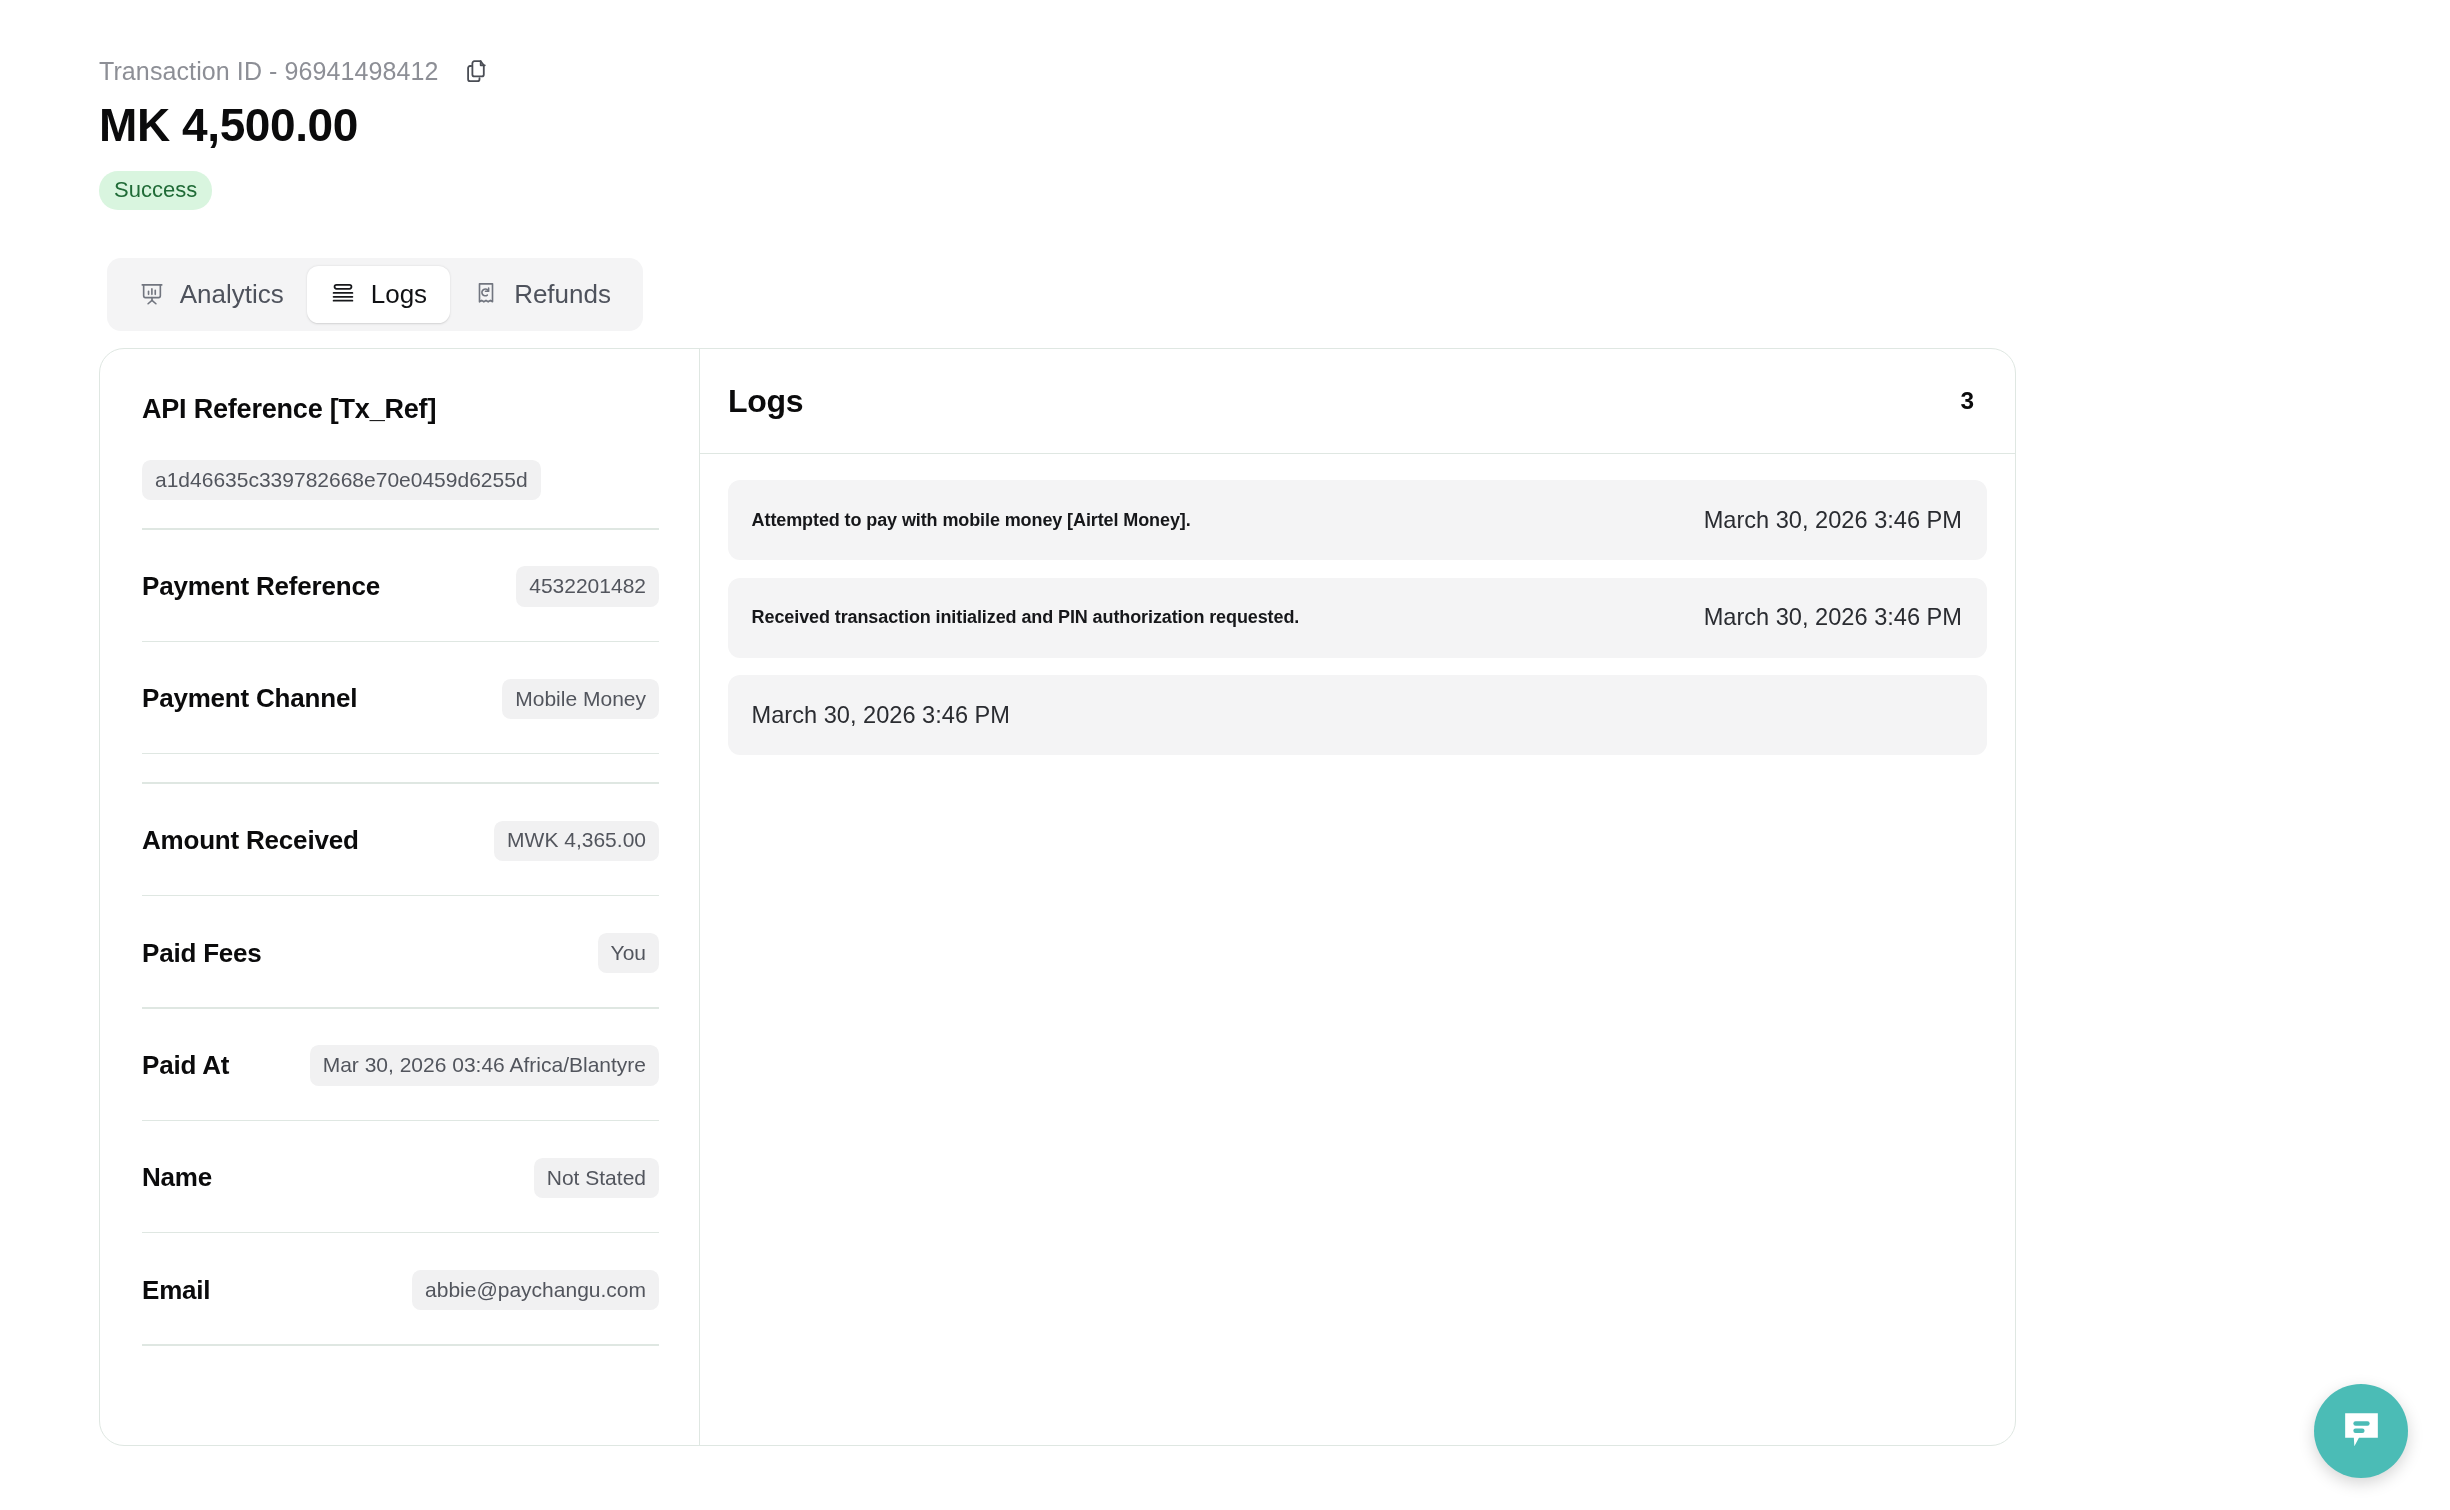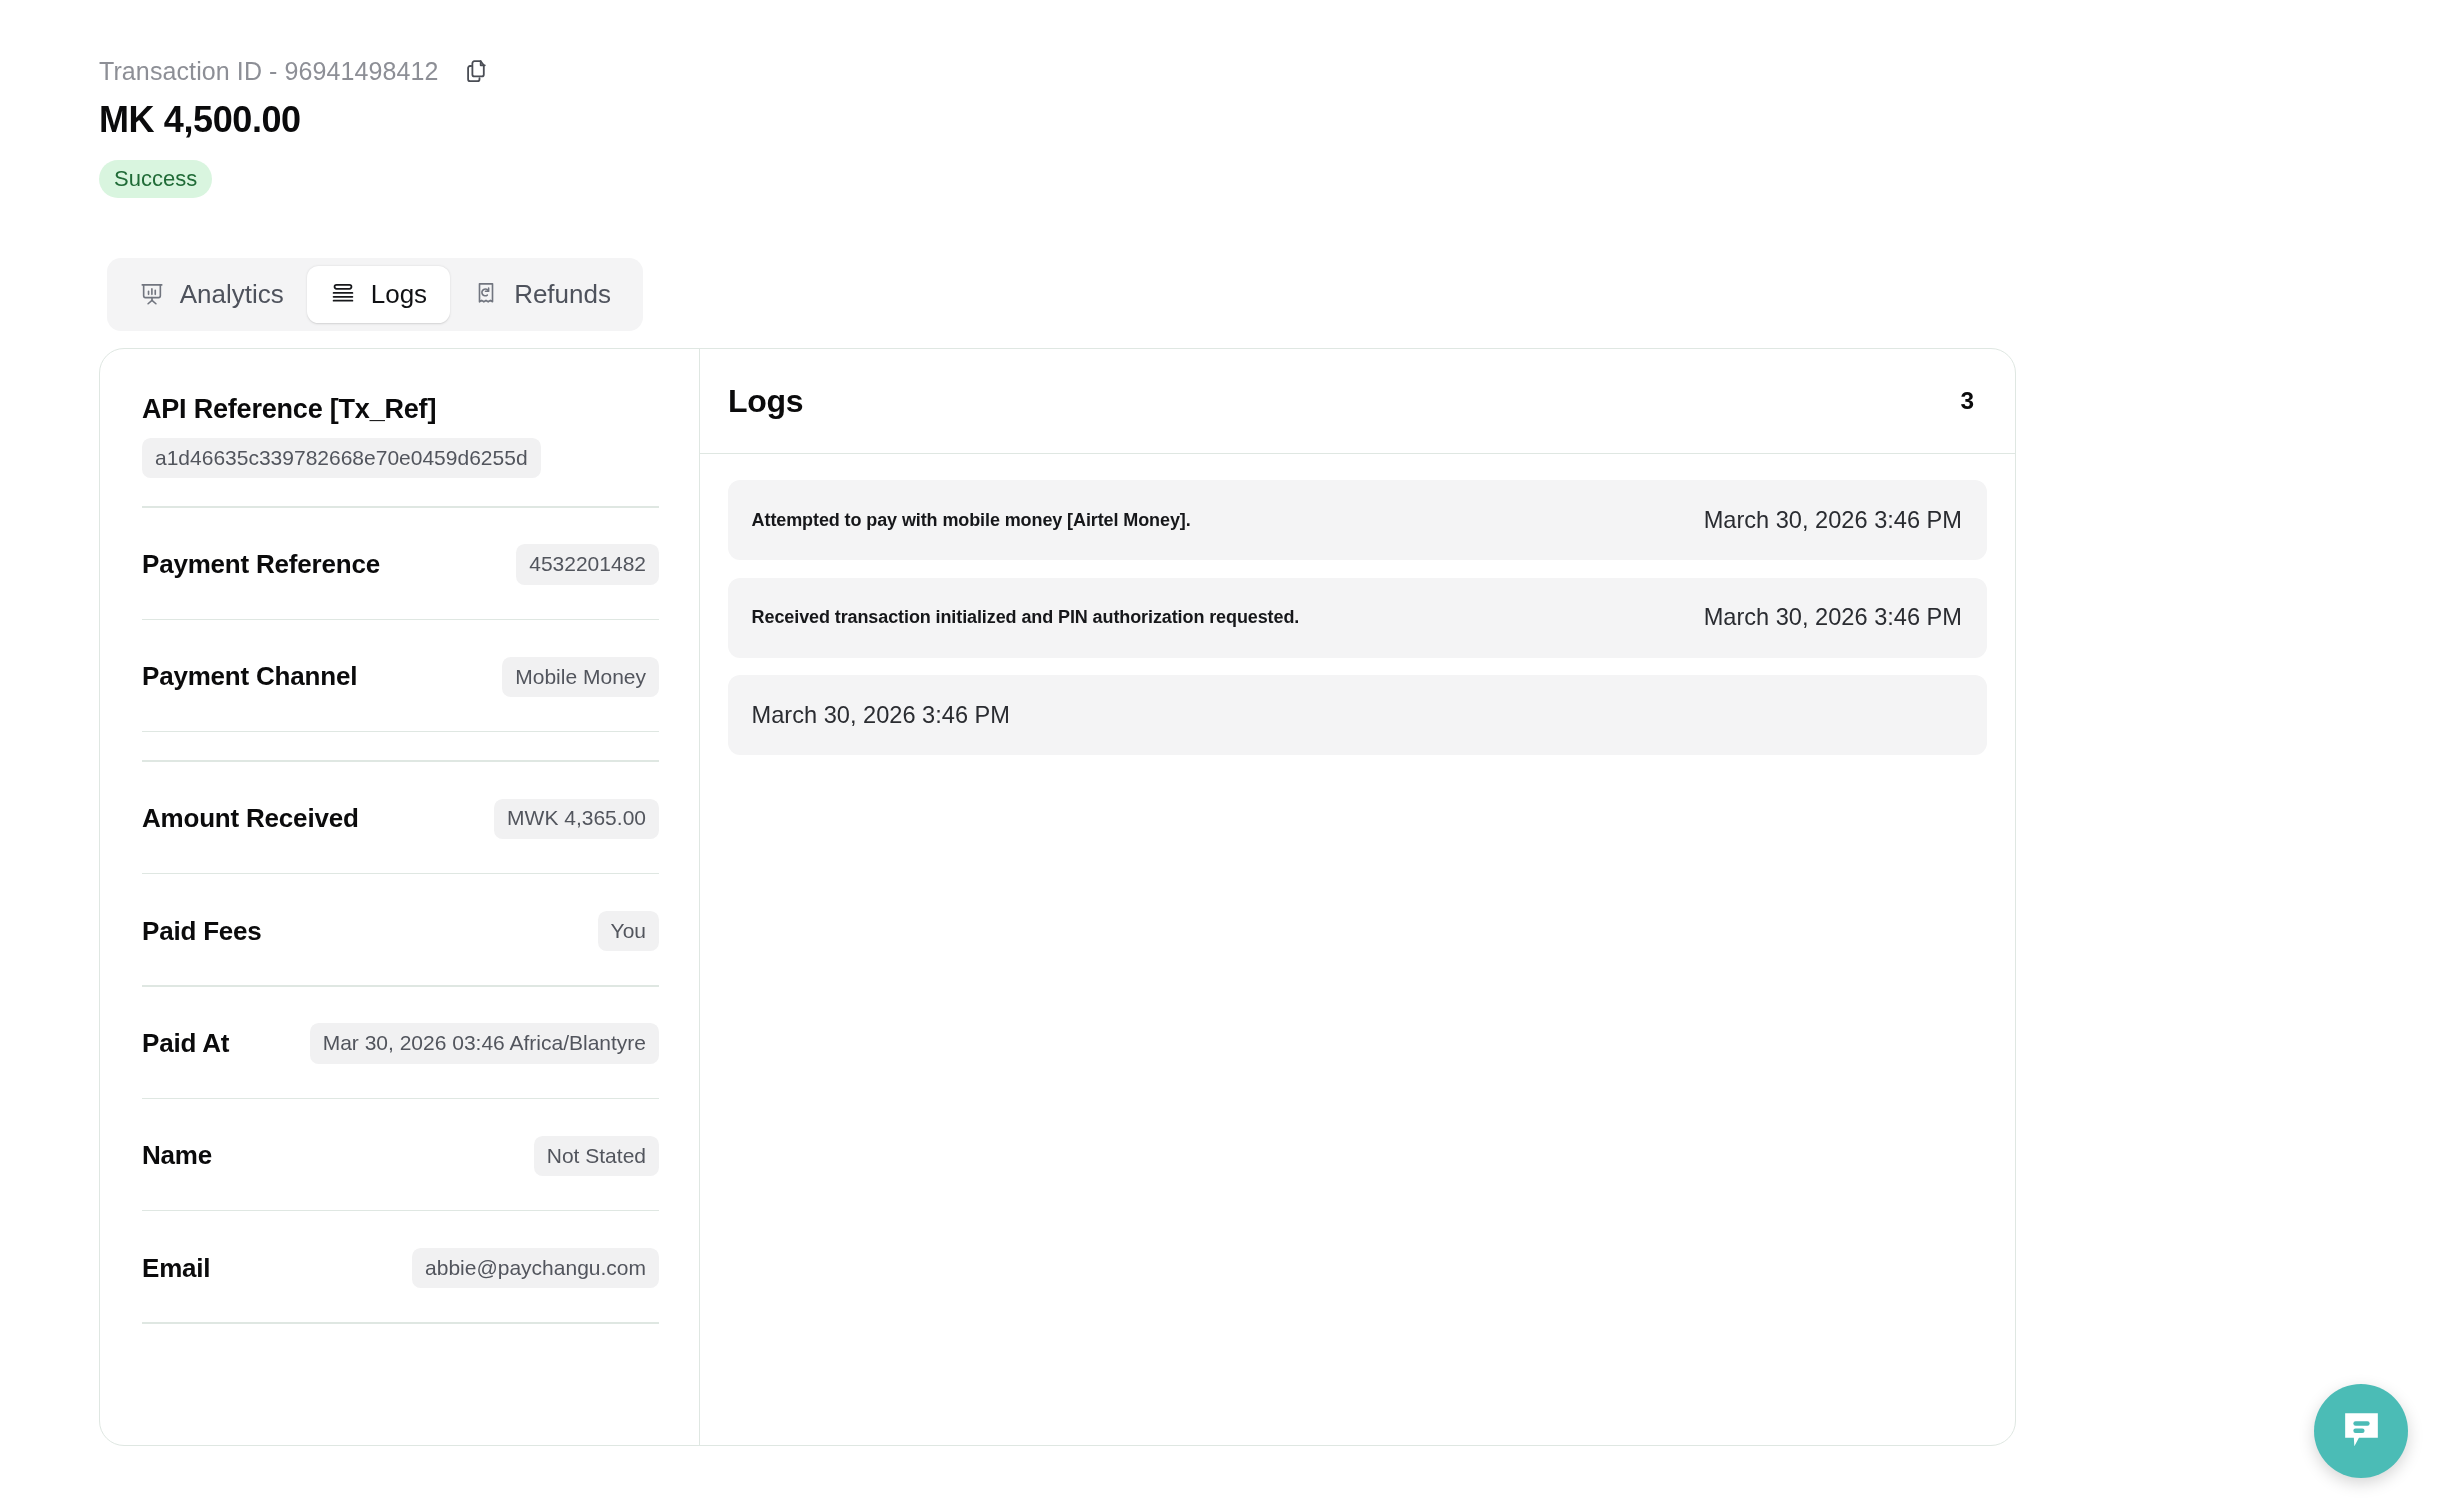--- a/index.html
+++ b/index.html
@@ -43,21 +43,21 @@
     height: 30px;
     display: inline-flex;
     align-items: center;
     justify-content: center;
     cursor: pointer;
     background: none;
     border: none;
   }
   .amount {
     margin-top: 10.5px;
-    font-size: 36px;
+    font-size: 46px;
     font-weight: bold;
     color: #0b0b0c;
     letter-spacing: -0.4px;
     line-height: 1.12;
   }
   .badge-success {
     display: inline-block;
     margin-top: 20px;
     background: #d9f5df;
     color: #206b37;
@@ -124,21 +124,21 @@
   .detail-inner {
     padding: 45px 40px 0 42px;
   }
   .api-title {
     font-size: 27px;
     font-weight: bold;
     color: #0b0b0c;
     letter-spacing: -0.2px;
   }
   .api-pill-row {
-    margin-top: 13px;
+    margin-top: 35px;
     display: flex;
   }
   .pill {
     background: #f1f1f2;
     color: #52555d;
     font-size: 21px;
     border-radius: 8.7px;
     padding: 8.7px 13px 10.5px 13px;
     line-height: 1;
     white-space: nowrap;

